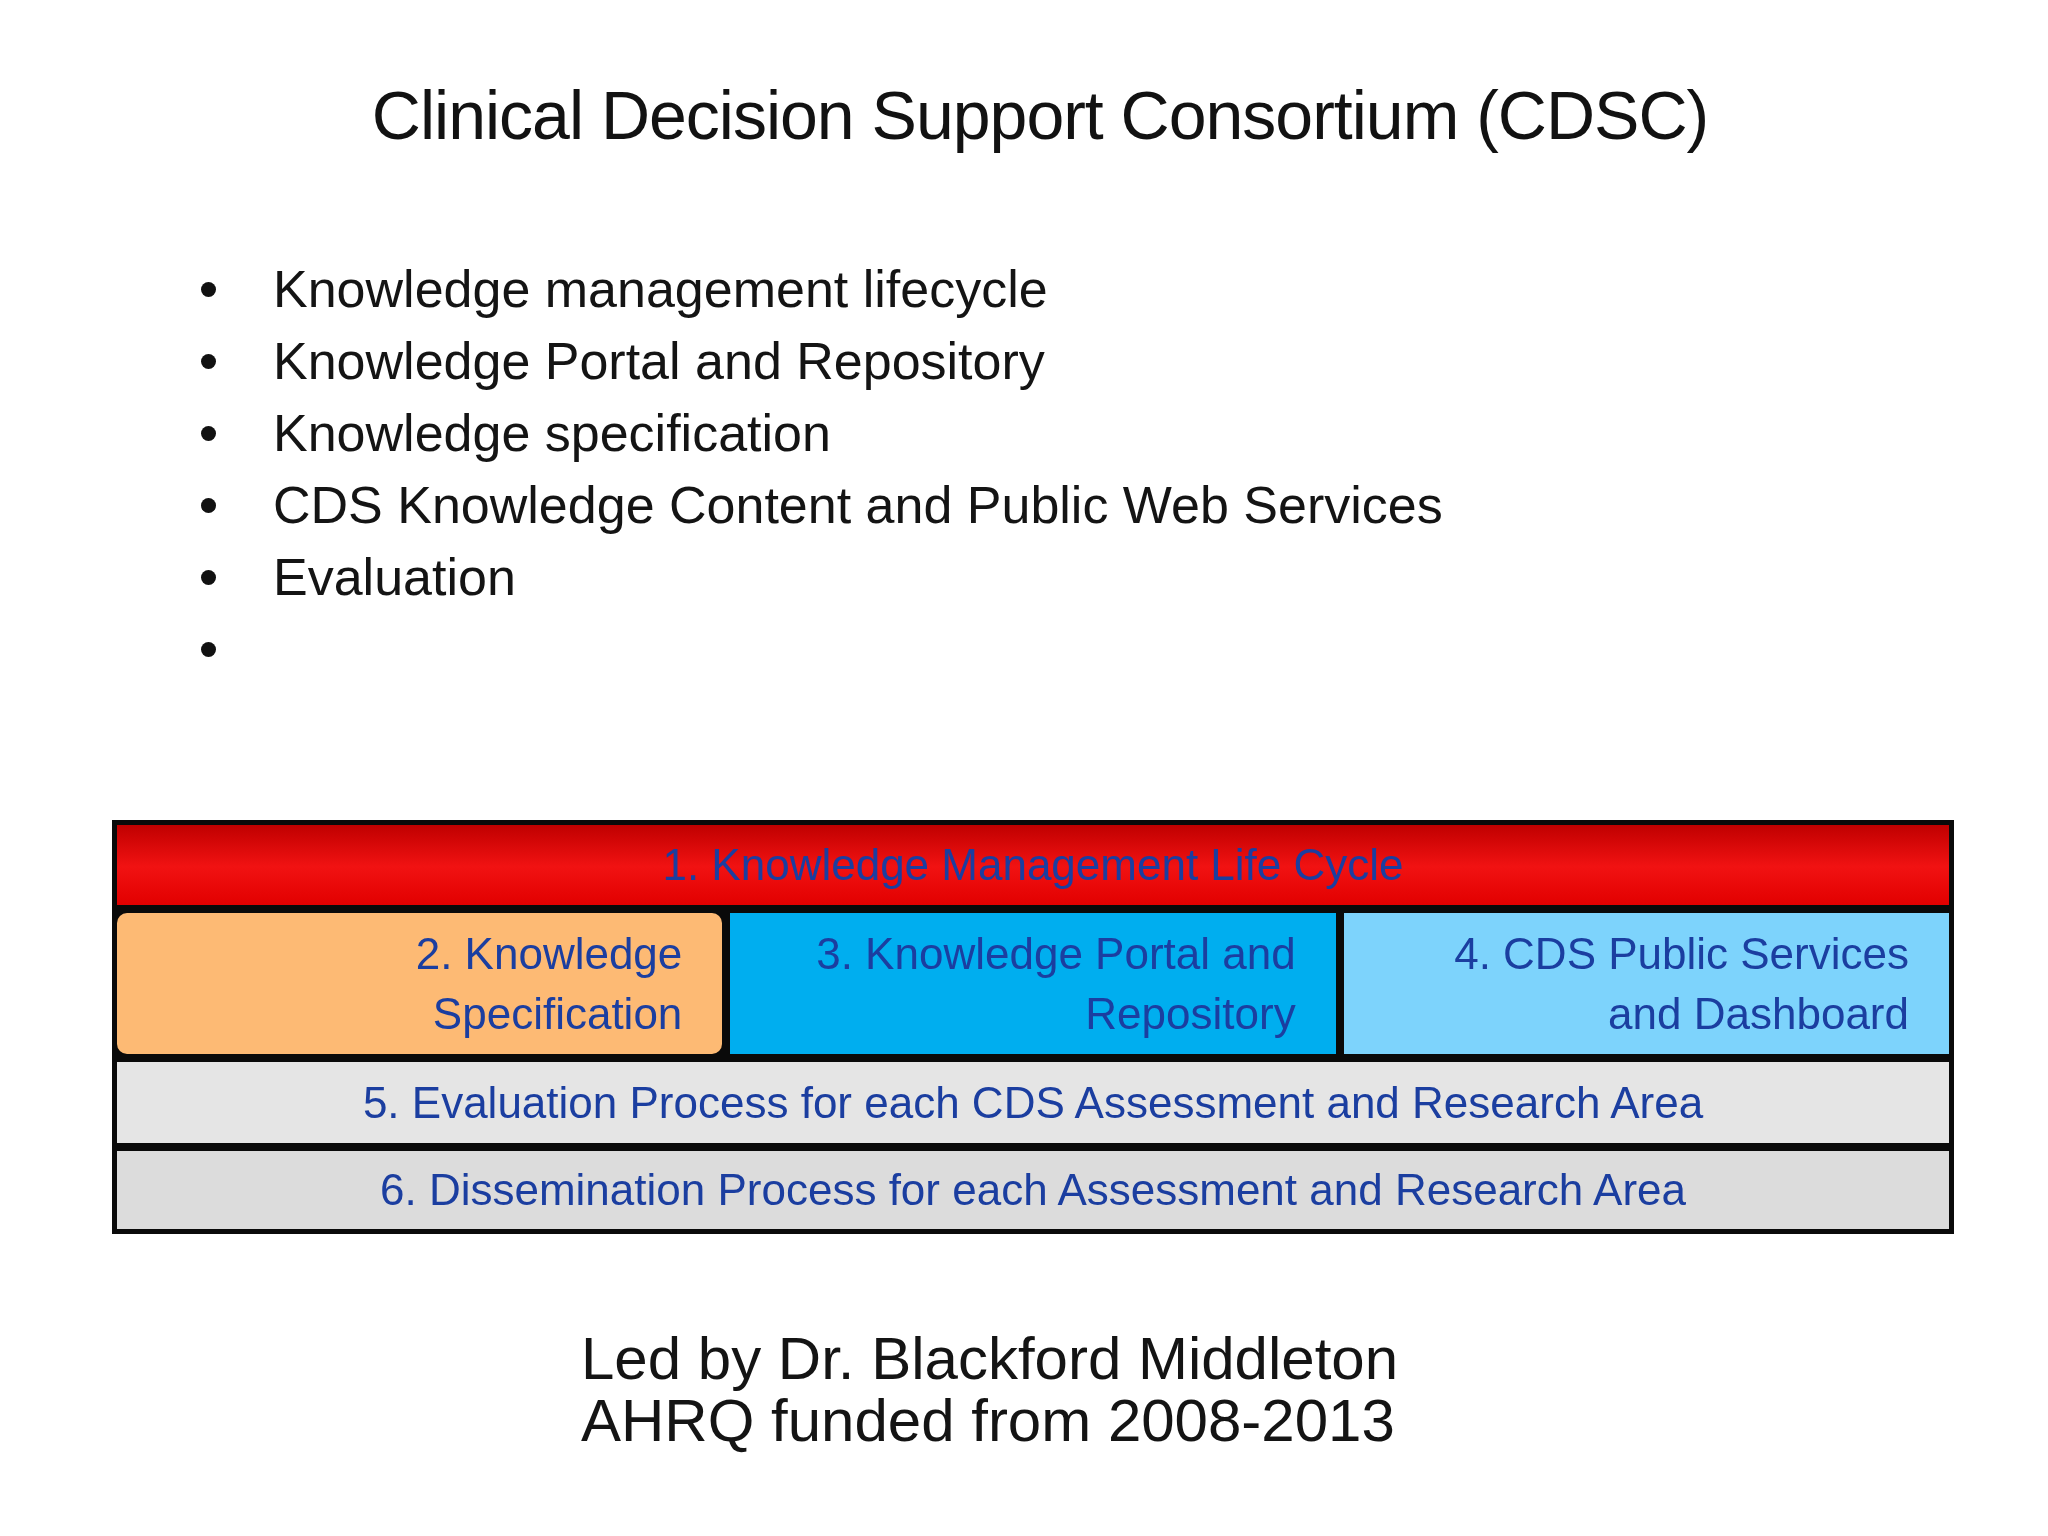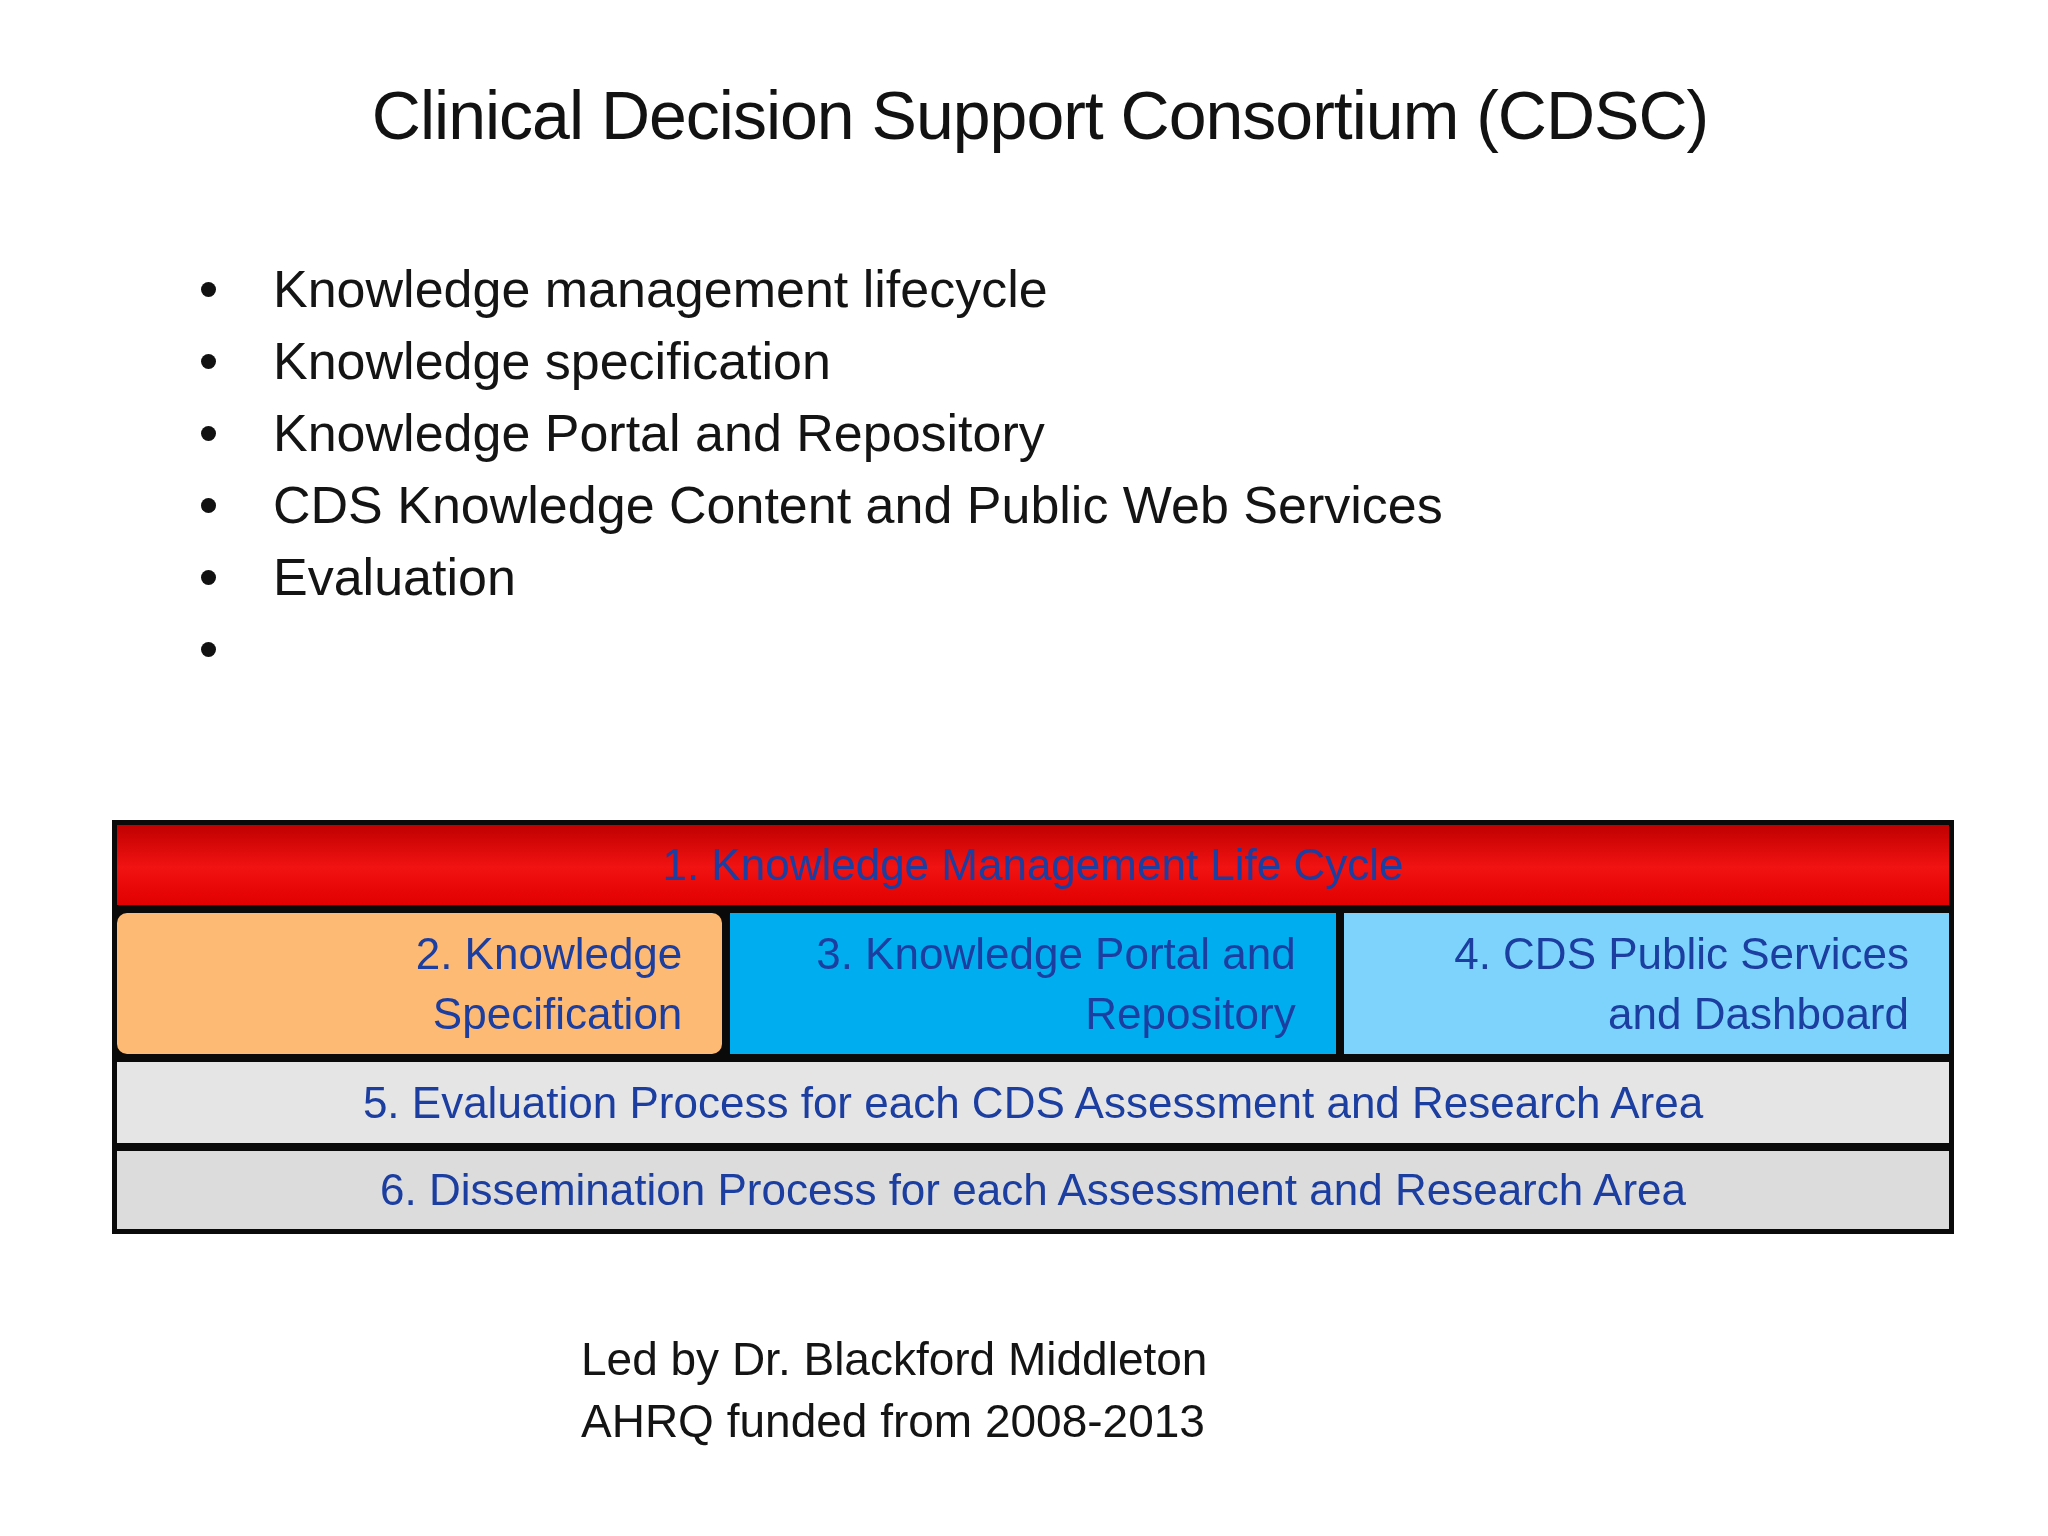--- a/index.html
+++ b/index.html
@@ -87,45 +87,45 @@
       rgba(0,0,0,0.20) 0%,
       rgba(255,255,255,0.07) 52%,
       rgba(0,0,0,0.06) 100%);
   }
 
   
   .footer {
     position: absolute;
     left: 581px;
     top: 1328px;
-    font-size: 46px;
+    font-size: 60px;
     line-height: 62px;
     color: #141414;
     white-space: nowrap;
   }
 </style>
 </head>
 <body>
 
 <div class="slide">
 
   <div class="title">Clinical Decision Support Consortium (CDSC)</div>
 
   <ul class="bullets">
     <li class="bullet-item">
       <span class="bullet-marker"></span>
       <span>Knowledge management lifecycle</span>
     </li>
     <li class="bullet-item">
       <span class="bullet-marker"></span>
-      <span>Knowledge specification</span>
+      <span>Knowledge Portal and Repository</span>
     </li>
     <li class="bullet-item">
       <span class="bullet-marker"></span>
-      <span>Knowledge Portal and Repository</span>
+      <span>Knowledge specification</span>
     </li>
     <li class="bullet-item">
       <span class="bullet-marker"></span>
       <span>CDS Knowledge Content and Public Web Services</span>
     </li>
     <li class="bullet-item">
       <span class="bullet-marker"></span>
       <span>Evaluation</span>
     </li>
     <li class="bullet-item">

